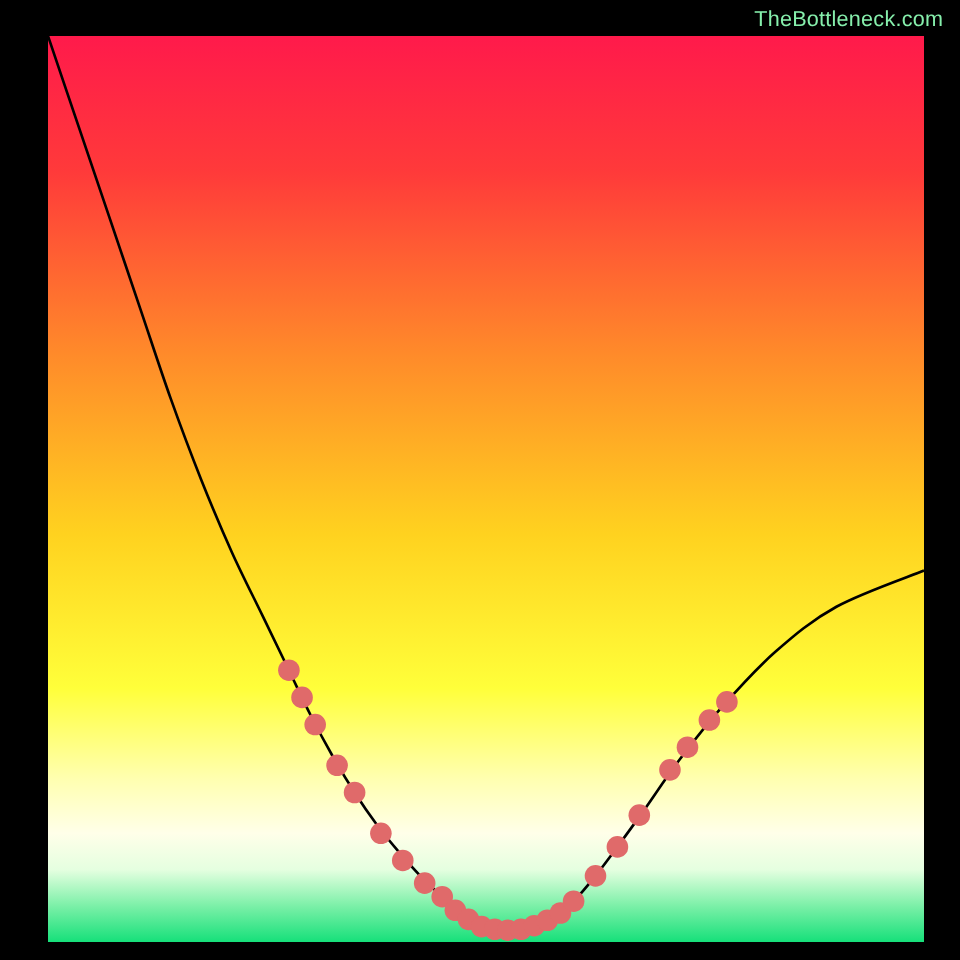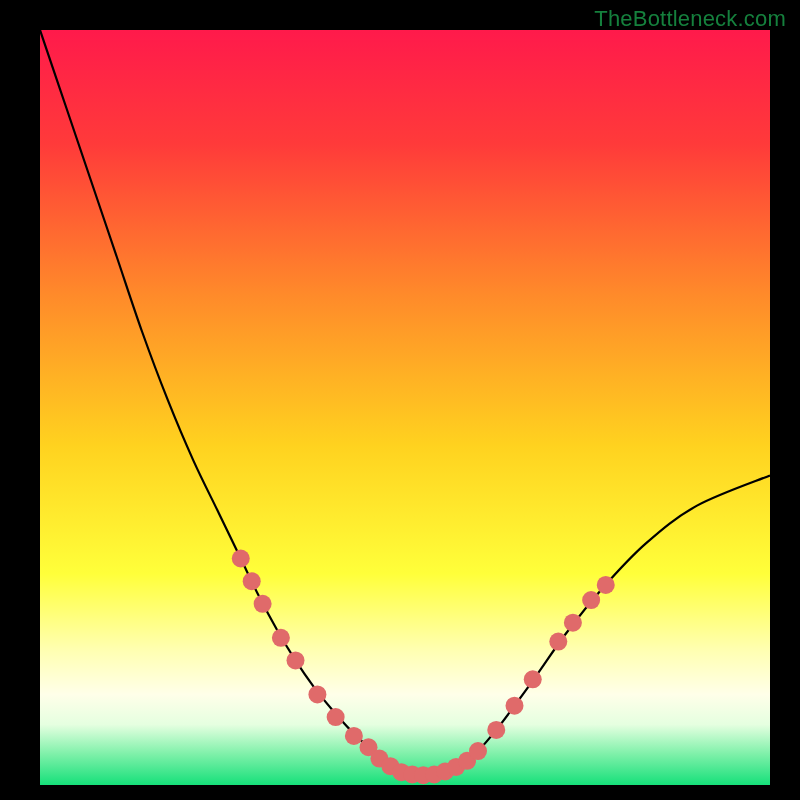--- a/index.html
+++ b/index.html
@@ -14,22 +14,22 @@
     position: relative;
     width: 800px;
     height: 800px;
     background: #000;
   }
   .watermark {
     position: absolute;
     top: 6px;
     right: 14px;
     font-family: Arial, Helvetica, sans-serif;
-    font-size: 22px;
-    color: #15803d;
+    font-size: 18px;
+    color: #86efac;
     font-weight: 500;
     letter-spacing: 0.2px;
     z-index: 5;
   }
   .plot-area {
     position: absolute;
     left: 40px;
     top: 30px;
     width: 730px;
     height: 755px;

